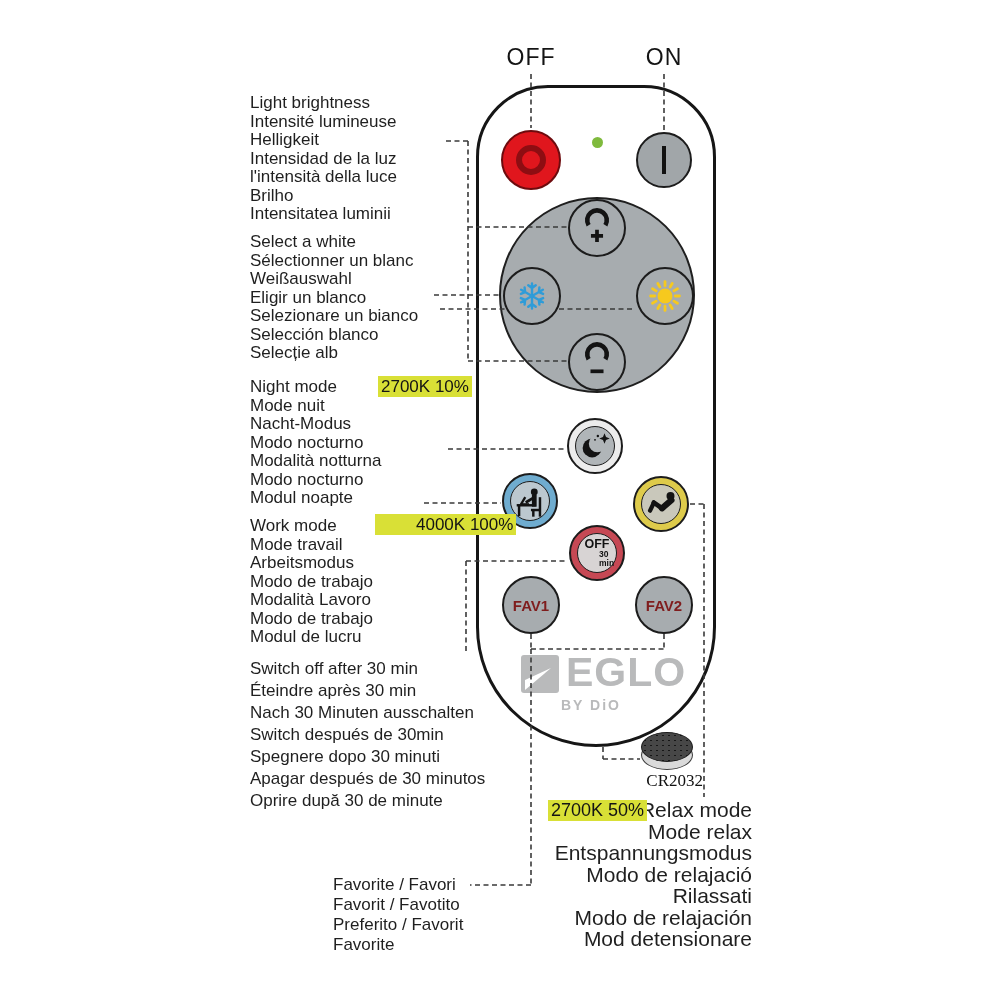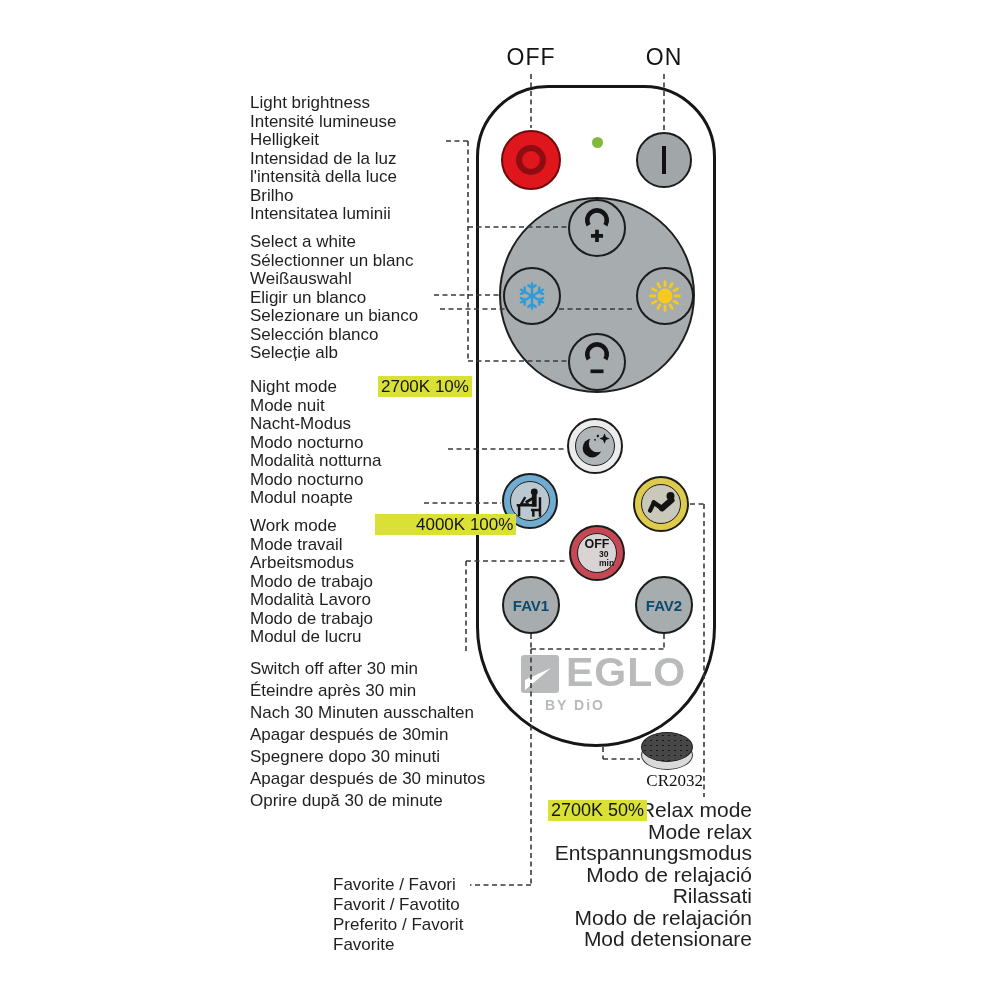--- a/index.html
+++ b/index.html
@@ -20,30 +20,30 @@
           background:#fff;border:3px solid #161616;border-radius:72px 72px 120px 120px;z-index:1;}
   .dial{position:absolute;left:499px;top:197px;width:196px;height:196px;border-radius:50%;
         box-sizing:border-box;background:#a7acaf;border:2px solid #1f1f1f;z-index:2;}
   .cbtn{position:absolute;border-radius:50%;box-sizing:border-box;z-index:4;
         display:flex;align-items:center;justify-content:center;}
   .subbtn{width:58px;height:58px;background:#a7acaf;border:2px solid #1c1c1c;}
   .ring{border:2.5px solid #1c1c1c;}
   .inner{border-radius:50%;box-sizing:border-box;border:1.5px solid #1c1c1c;
          display:flex;align-items:center;justify-content:center;}
   .fav{width:58px;height:58px;background:#a7acaf;border:2px solid #1c1c1c;
-       font-weight:bold;font-size:15px;color:#0c4a6e;}
+       font-weight:bold;font-size:15px;color:#7f1d1d;}
   .off30txt{display:flex;flex-direction:column;align-items:center;color:#111;}
   .off30txt .l1{font-weight:800;font-size:12.5px;line-height:12px;}
   .off30txt .l2{font-weight:700;font-size:8.5px;line-height:9px;margin-left:21px;}
   
   .logoMark{position:absolute;left:521px;top:655px;width:38px;height:38px;background:#b9babb;
             border-radius:3px;z-index:2;}
   .logoText{position:absolute;left:566px;top:650px;font-size:41px;line-height:44px;font-weight:bold;
             letter-spacing:1px;color:#b9babb;z-index:2;}
-  .logoBy{position:absolute;left:500px;top:697px;width:150px;text-align:center;font-size:14px;
+  .logoBy{position:absolute;left:516px;top:697px;width:150px;text-align:center;font-size:14px;
           font-weight:bold;letter-spacing:2px;color:#b9babb;z-index:2;}
   
   .battery{position:absolute;left:641px;top:732px;width:52px;height:40px;z-index:6;}
   .battery .rim{position:absolute;left:0;top:8px;width:52px;height:30px;border-radius:50%;
                 box-sizing:border-box;background:#dadada;border:1.5px solid #3c3c3c;}
   .battery .top{position:absolute;left:0;top:0;width:52px;height:30px;border-radius:50%;
                 box-sizing:border-box;border:1.5px solid #1e1e1e;background-color:#474747;
                 background-image:radial-gradient(#161616 18%, rgba(0,0,0,0) 24%);
                 background-size:6px 5px;}
   .battLabel{position:absolute;left:629px;top:771px;width:74px;text-align:right;
@@ -259,21 +259,21 @@
     <div>Modalità Lavoro</div>
     <div>Modo de trabajo</div>
     <div>Modul de lucru</div>
   </div>
   <div class="hl" style="left:375px;top:514px;padding-left:41px;">4000K 100%</div>
 
   <div class="tblock sp22" style="left:250px;top:658px;">
     <div>Switch off after 30 min</div>
     <div>Éteindre après 30 min</div>
     <div>Nach 30 Minuten ausschalten</div>
-    <div>Apagar después de 30min</div>
+    <div>Switch después de 30min</div>
     <div>Spegnere dopo 30 minuti</div>
     <div>Apagar después de 30 minutos</div>
     <div>Oprire după 30 de minute</div>
   </div>
 
   <div class="tblock sp20" style="left:333px;top:875px;">
     <div>Favorite / Favori</div>
     <div>Favorit / Favotito</div>
     <div>Preferito / Favorit</div>
     <div>Favorite</div>

